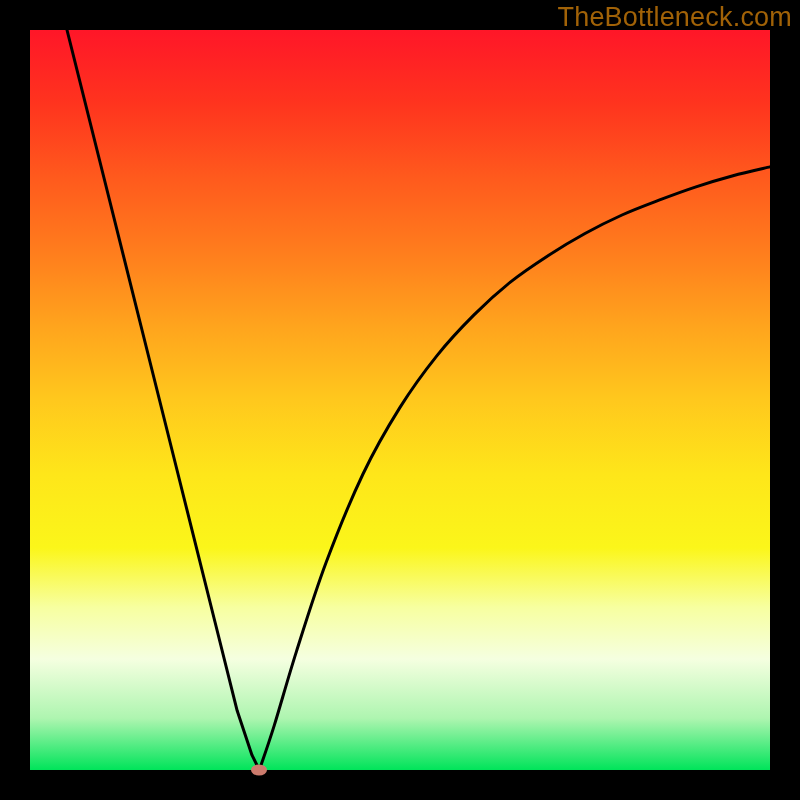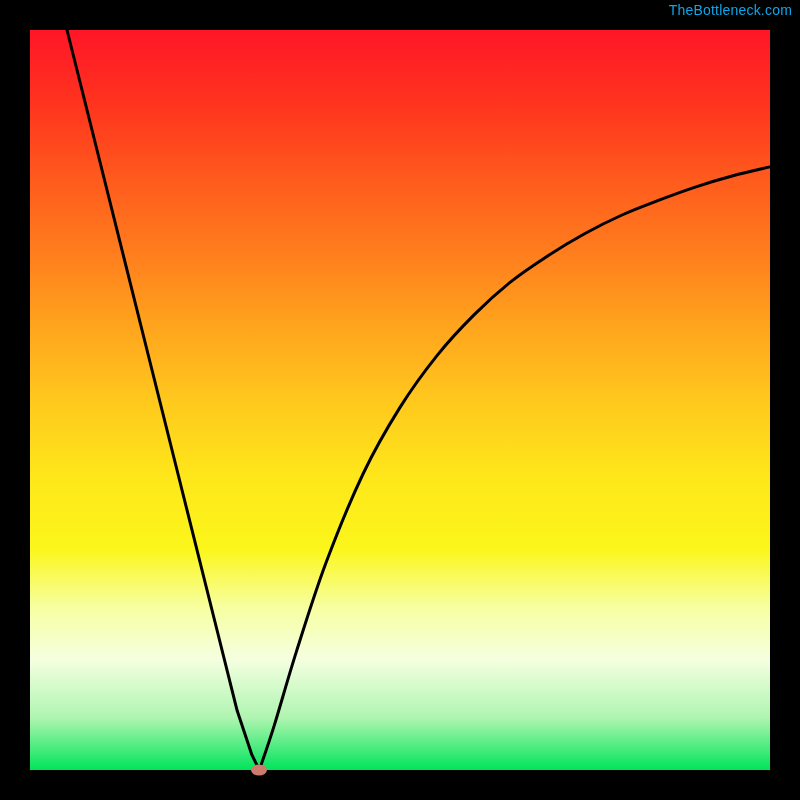--- a/index.html
+++ b/index.html
@@ -14,22 +14,22 @@
   .frame {
     position: relative;
     width: 800px;
     height: 800px;
     background: #000;
   }
   .watermark {
     position: absolute;
     top: 2px;
     right: 8px;
-    color: #0ea5e9;
-    font-size: 14px;
+    color: #a16207;
+    font-size: 27px;
     font-weight: 400;
     letter-spacing: 0.2px;
     z-index: 5;
   }
   .plot {
     position: absolute;
     left: 30px;
     top: 30px;
     width: 740px;
     height: 740px;

